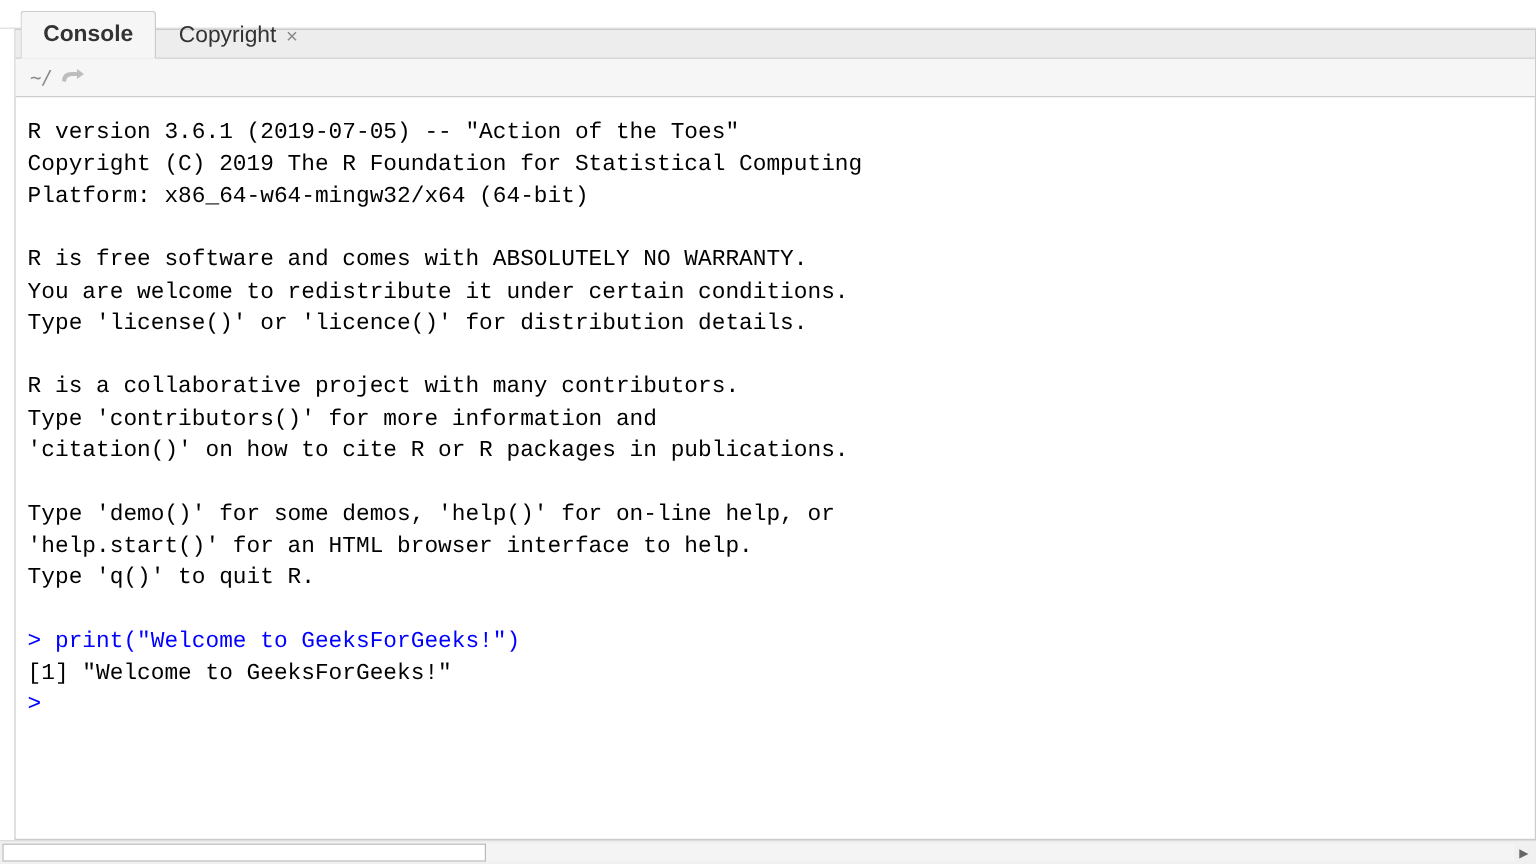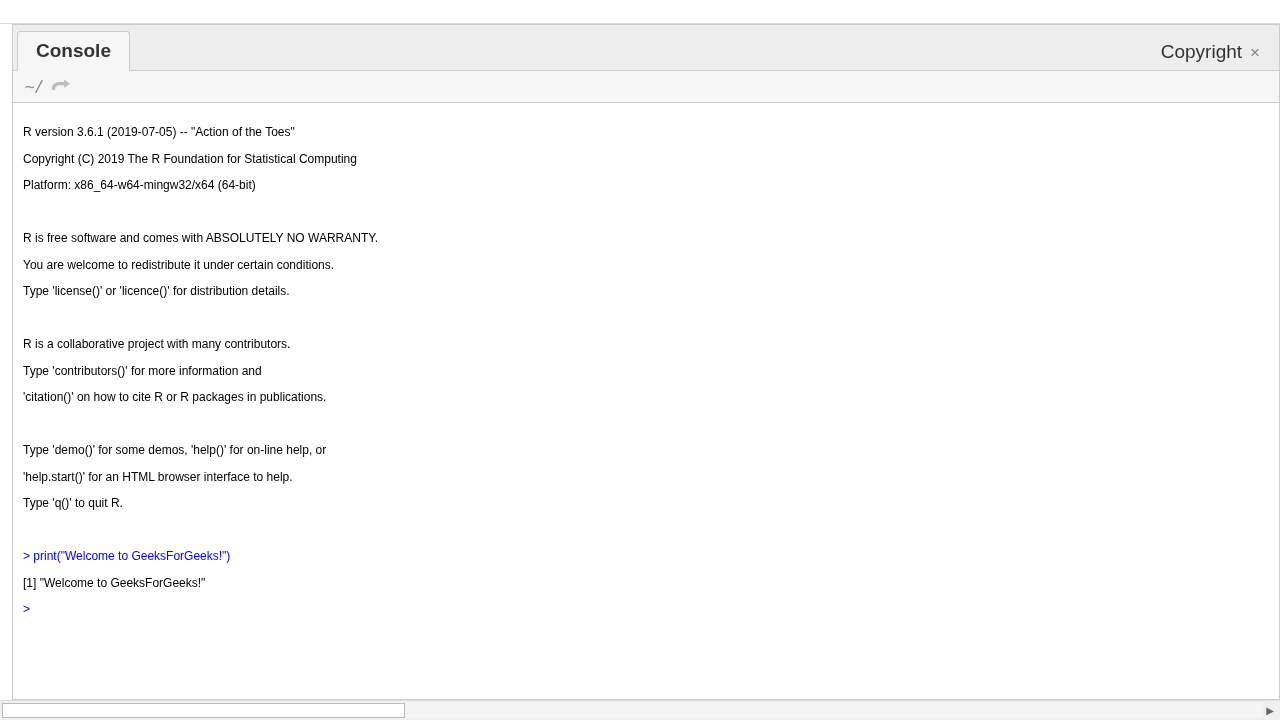--- a/index.html
+++ b/index.html
@@ -27,24 +27,23 @@
       flex-direction: column;
       border: 1px solid #cccccc;
       margin: 0 0 0 12px;
       min-height: 0;
     }
     .tab-bar {
       display: flex;
       align-items: flex-end;
       background: #ededed;
       border-bottom: 1px solid #cccccc;
-      height: 46px;
+      height: 24px;
       padding-left: 4px;
       padding-top: 6px;
-      justify-content: space-between;
     }
     .tab {
       display: flex;
       align-items: center;
       gap: 8px;
       padding: 8px 18px 8px 18px;
       font-size: 19px;
       color: #333333;
       border: 1px solid transparent;
       border-bottom: none;
@@ -83,22 +82,22 @@
     }
     .popout-icon svg {
       width: 20px;
       height: 16px;
       display: block;
     }
     .console-body {
       flex: 1;
       overflow: auto;
       padding: 16px 10px 10px 10px;
-      font-family: Liberation Sans, sans-serif;
-      font-size: 12px;
+      font-family: Liberation Mono, monospace;
+      font-size: 19px;
       line-height: 26.5px;
       color: #000000;
       white-space: pre;
     }
     .prompt {
       color: #0000ff;
     }
     .cmd {
       color: #0000ff;
     }

